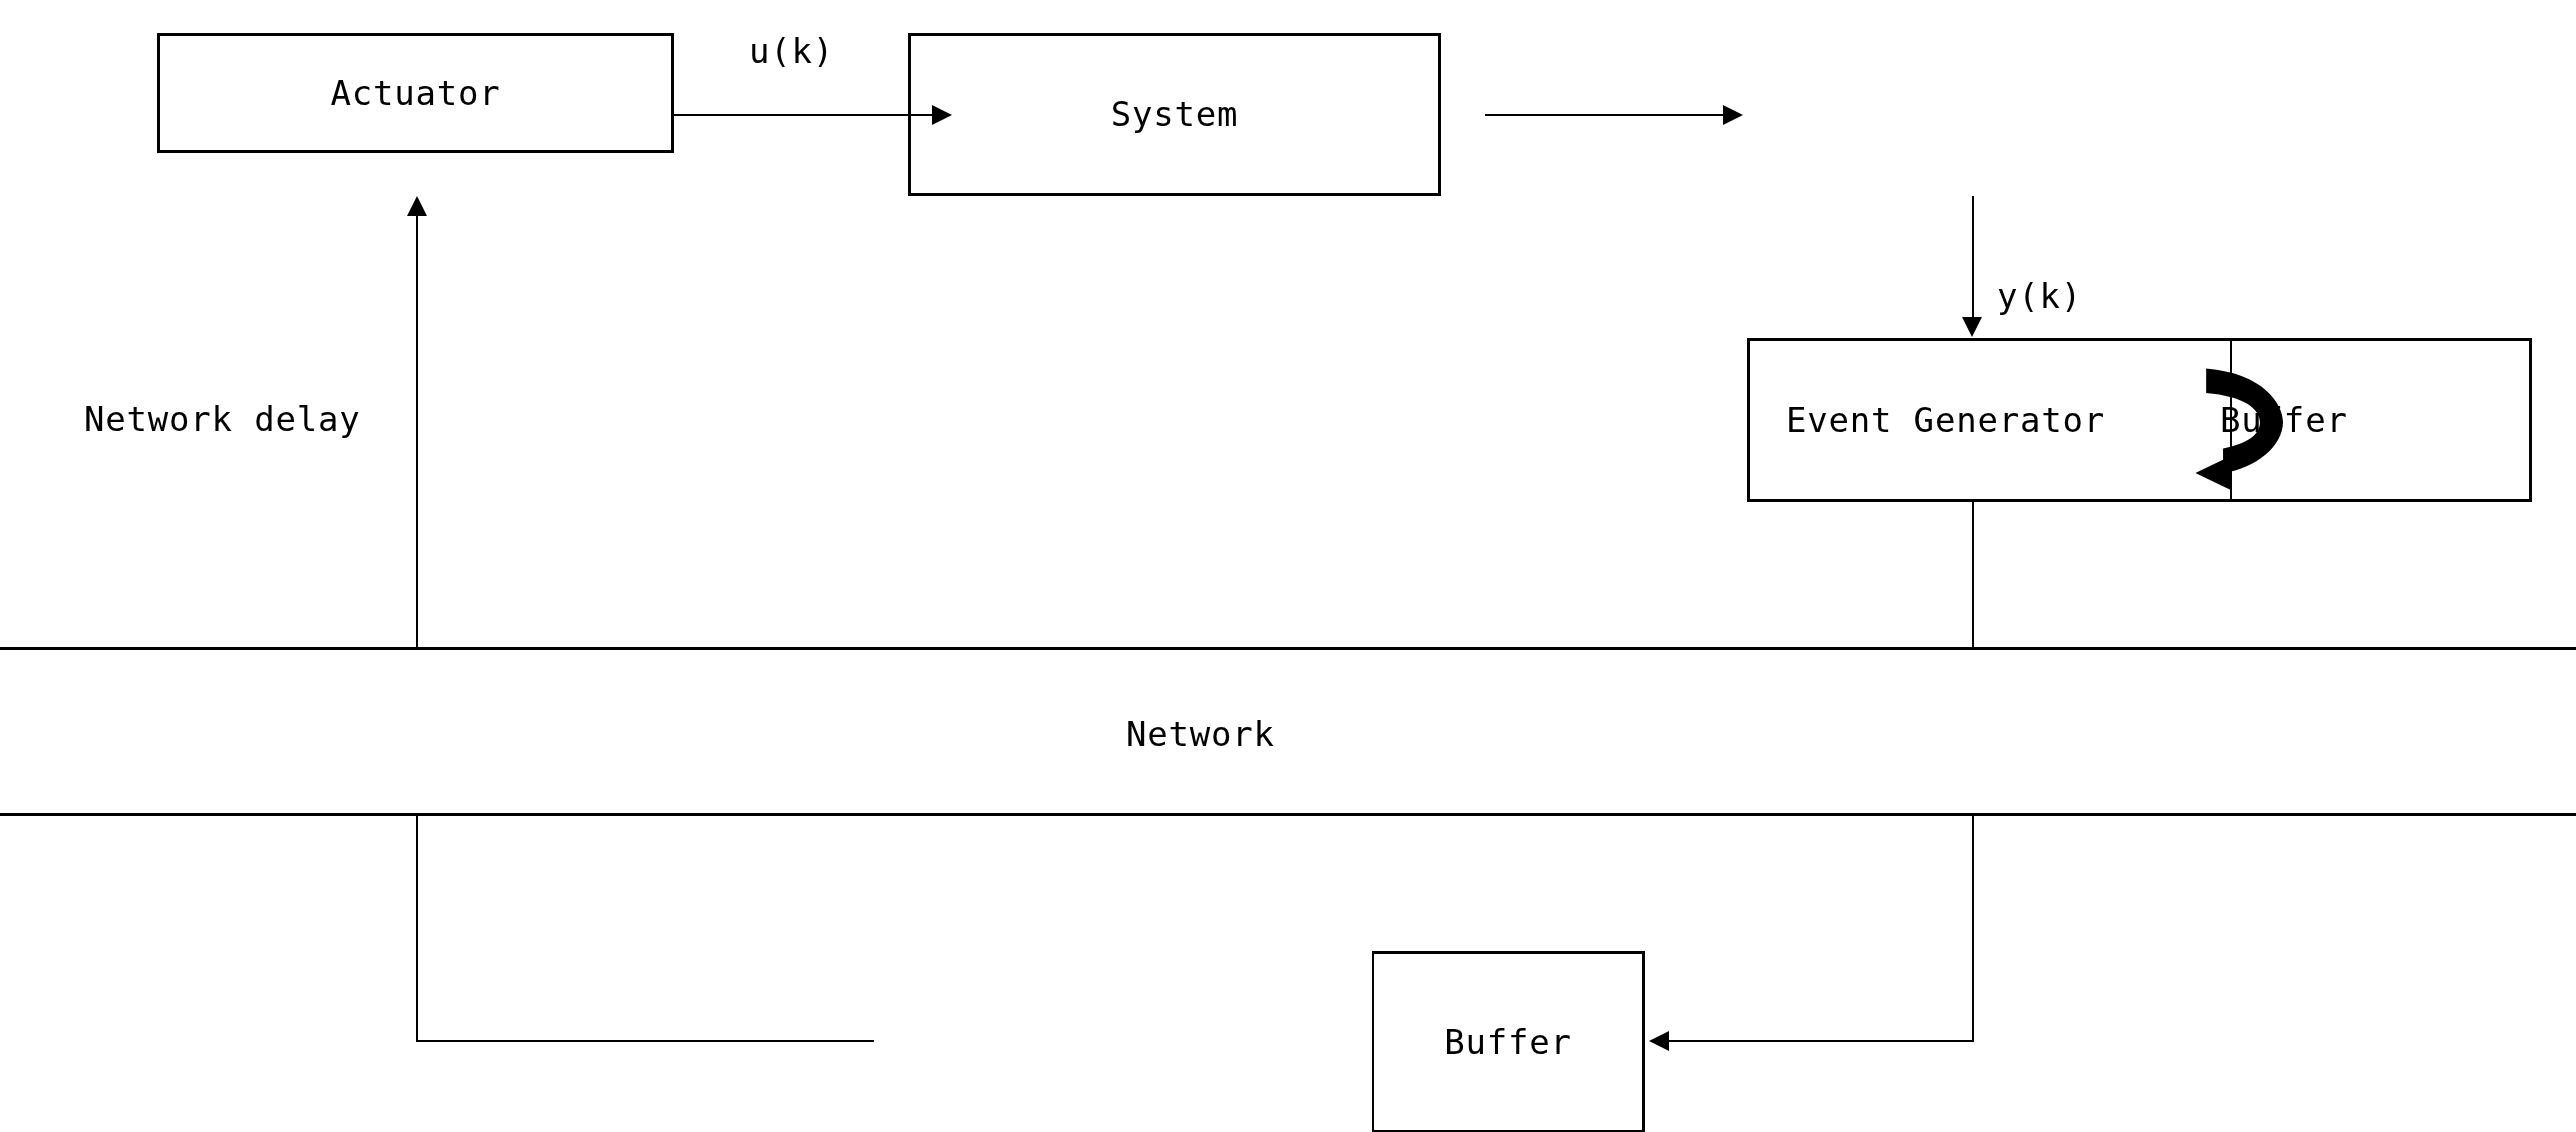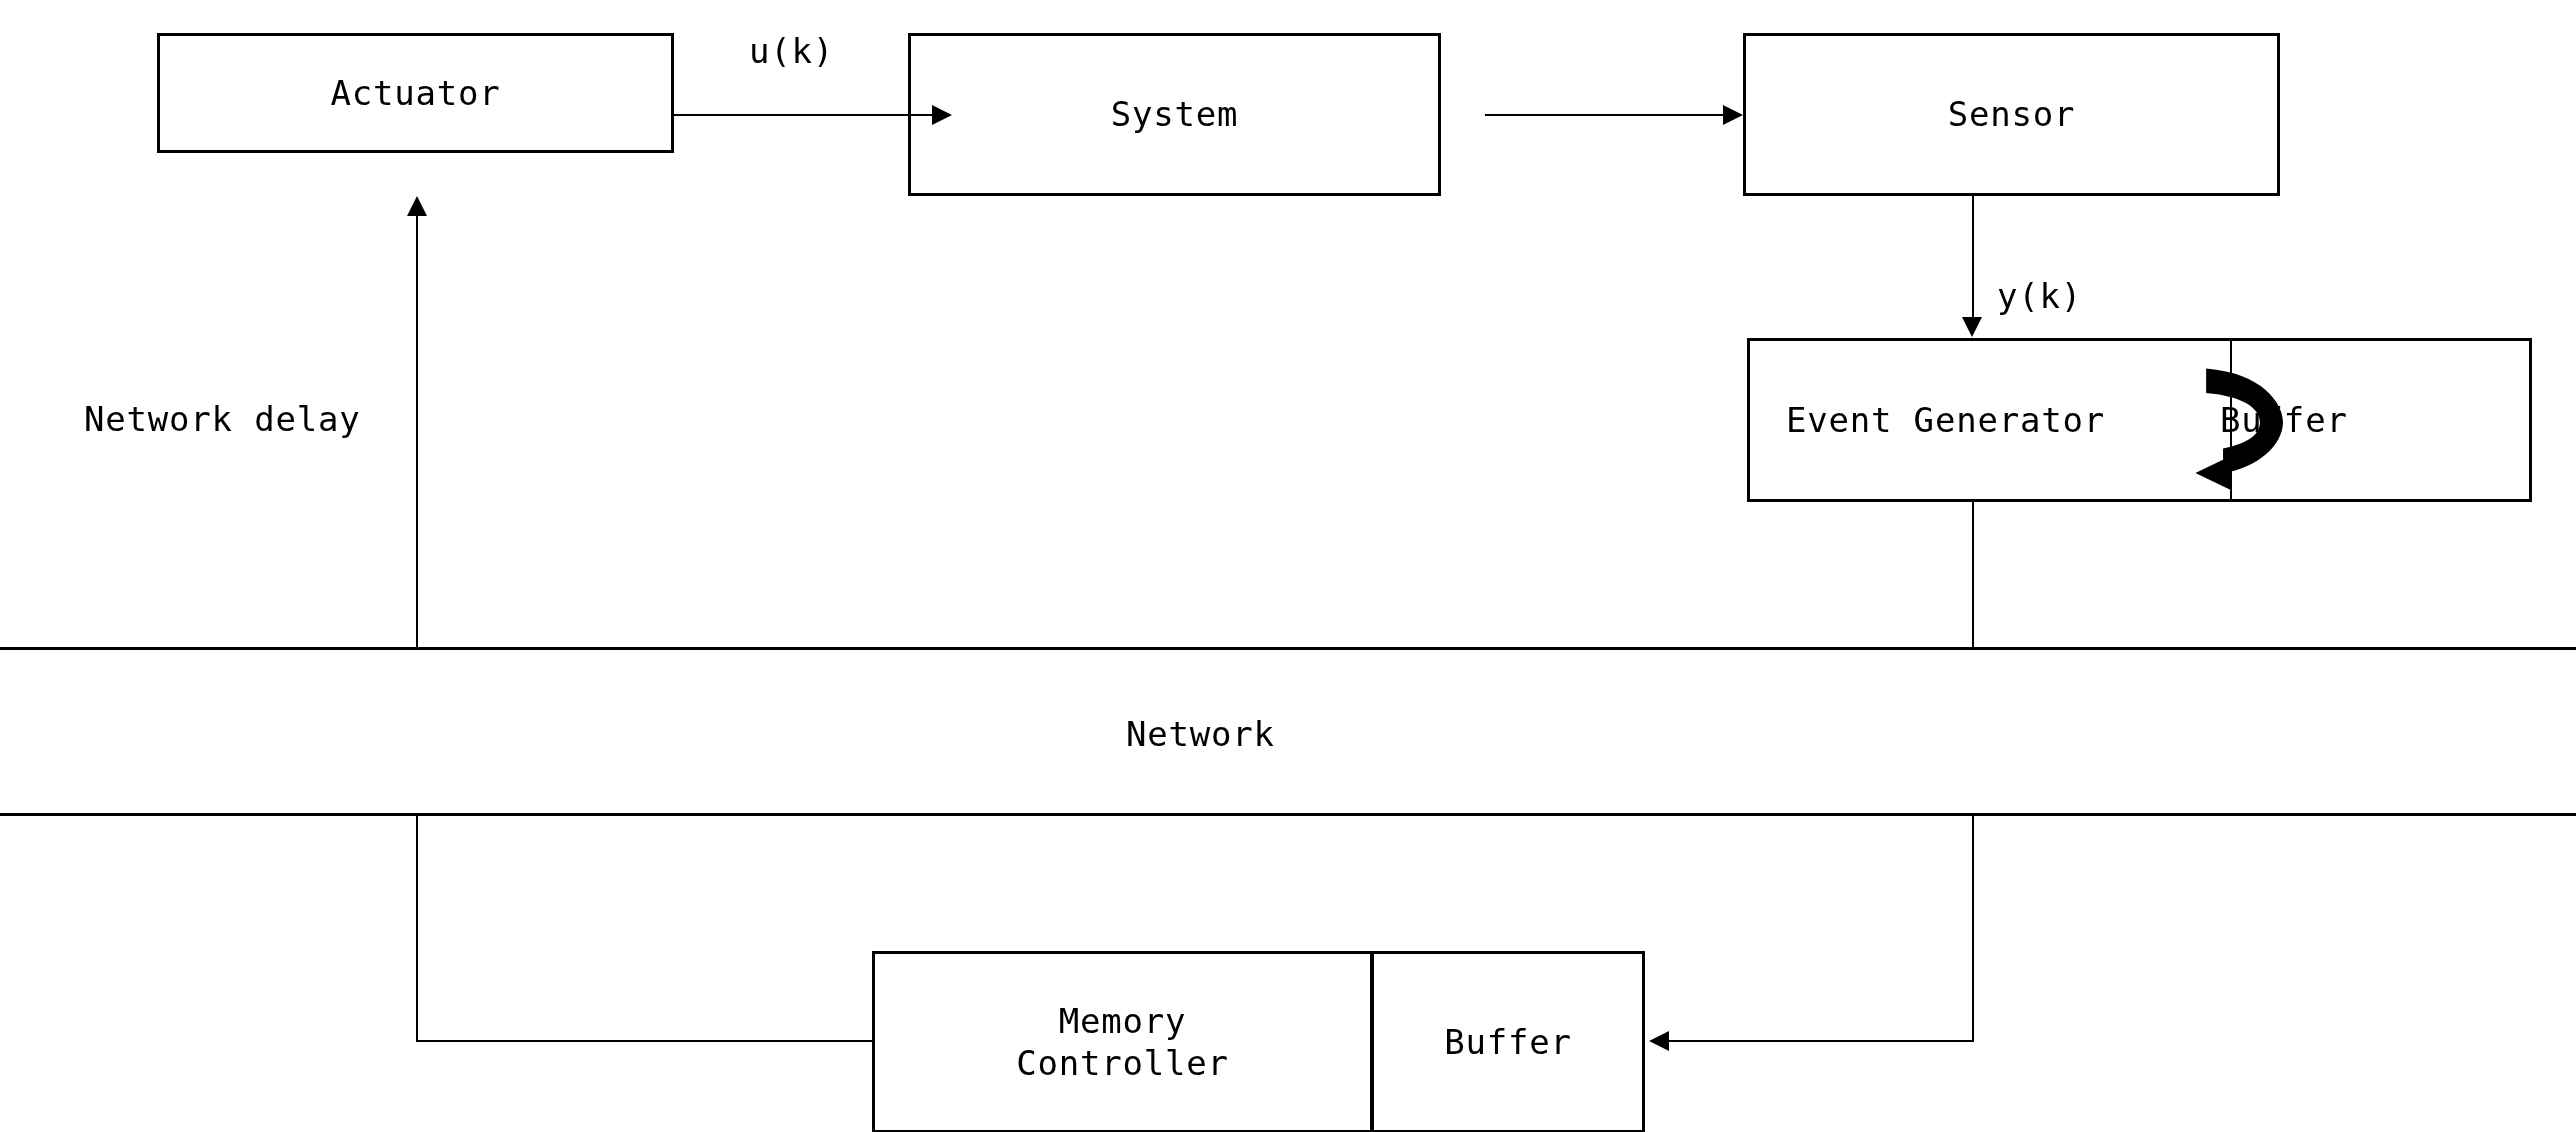--- a/index.html
+++ b/index.html
@@ -94,45 +94,38 @@
 <div id="canvas">
 
   <div class="box" style="left:157px; top:33px; width:517px; height:120px;">
     <span class="box-label">Actuator</span>
   </div>
 
   <div class="box" style="left:908px; top:33px; width:533px; height:163px;">
     <span class="box-label">System</span>
   </div>
 
-  <div class="box" style="left:1743px; top:33px; width:537px; height:163px;">
-    <span class="box-label">Sensor</span>
-  </div>
 
   <div class="box" style="left:1747px; top:338px; width:785px; height:164px; justify-content:flex-start;">
     <span class="box-label" style="margin-left:36px;">Event Generator</span>
     <span class="box-label" style="margin-left:115px;">Buffer</span>
   </div>
   <div class="divider" style="left:2230px; top:338px; height:164px;"></div>
 
   <svg class="loop-icon" style="left:2180px; top:347px;" width="123" height="146" viewBox="0 0 160 190">
     <path d="M 34 28
              C 108 34, 134 74, 134 98
              C 134 128, 100 158, 56 164
              L 56 132
              C 88 126, 104 114, 104 98
              C 104 80, 82 64, 34 60
              Z" fill="#000000"></path>
     <polygon points="66,186 66,142 20,164" fill="#000000"></polygon>
   </svg>
 
-  <div class="box" style="left:872px; top:951px; width:501px; height:182px;">
-    <span class="box-label">Memory
-Controller</span>
-  </div>
   <div class="box" style="left:1372px; top:951px; width:273px; height:182px; border-left-width:2.3px;">
     <span class="box-label">Buffer</span>
   </div>
 
   <div class="hline" style="left:0px; top:647px; width:2576px;"></div>
   <div class="hline" style="left:0px; top:813px; width:2576px;"></div>
   <div class="free-label" style="left:1126px; top:714px;">Network</div>
 
   <div class="thin-hline" style="left:674px; top:114px; width:260px;"></div>
   <div class="arrowhead arrow-right" style="left:932px; top:105px;"></div>

